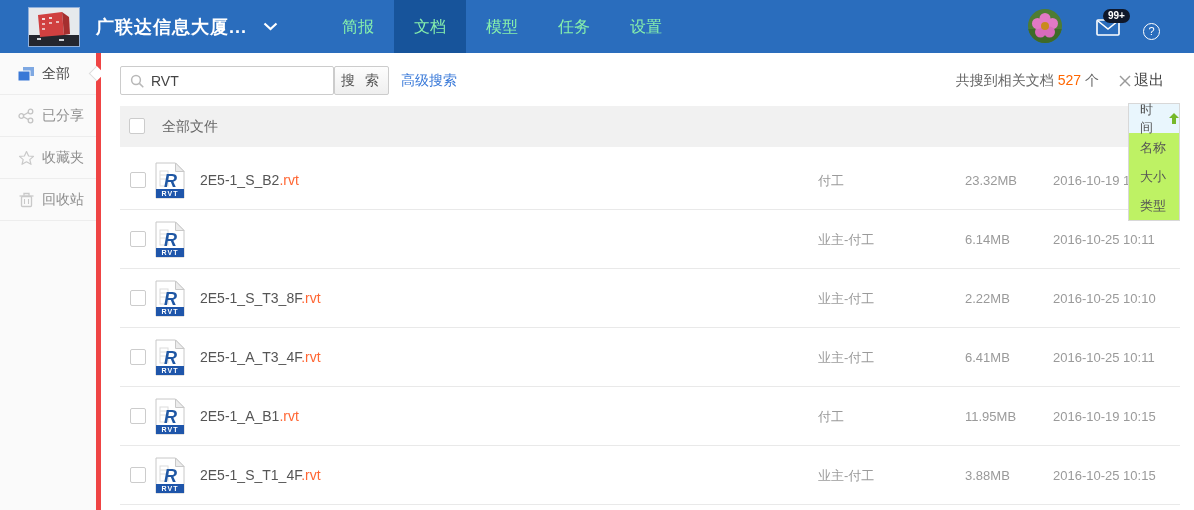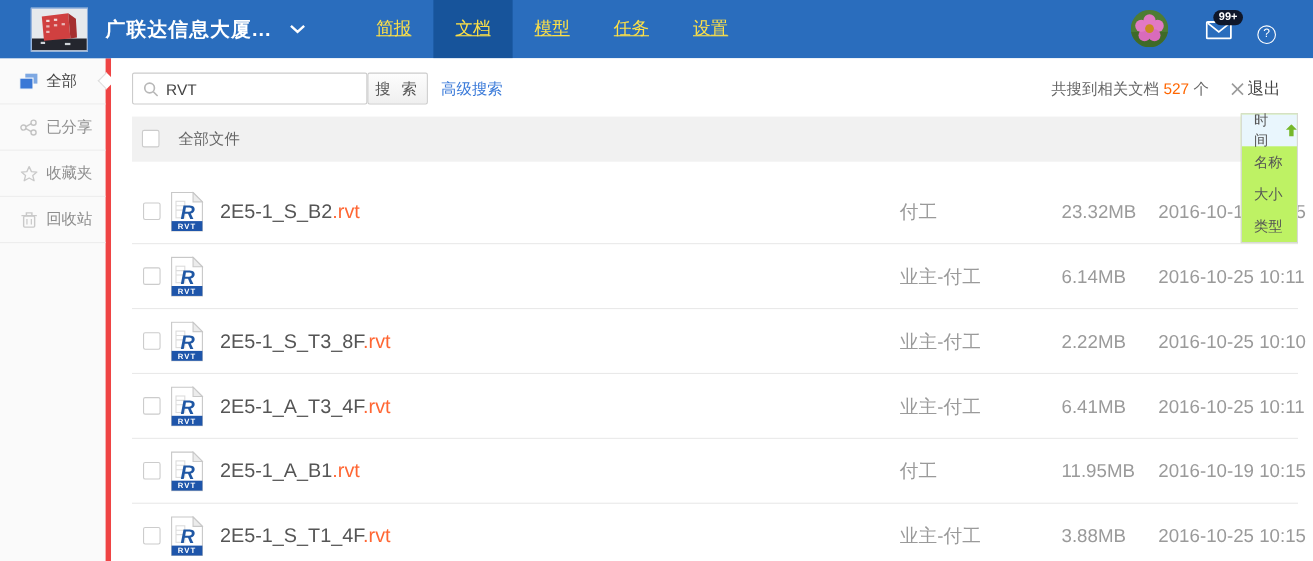--- a/index.html
+++ b/index.html
@@ -7,21 +7,21 @@
     font-family:"Liberation Sans","DejaVu Sans",sans-serif; }
 
   
   .topbar { position:relative; height:53px; background:#2a6dbd; }
   .logo { position:absolute; left:28px; top:7px; width:52px; height:40px;
     border:1px solid #8fafdb; background:#e3e6ea; overflow:hidden; cursor:pointer; }
   .proj-switch { position:absolute; left:96px; top:0; height:53px; display:flex;
     align-items:center; gap:16px; cursor:pointer; }
   .proj-title { color:#fff; font-size:18px; font-weight:bold; letter-spacing:1px; }
   .nav { position:absolute; left:322px; top:0; height:53px; display:flex; }
-  .nav-item { line-height:53px; padding:0 20px; color:#fde047; font-size:16px; cursor:pointer;text-decoration:underline; }
+  .nav-item { line-height:53px; padding:0 20px; color:#86efac; font-size:16px; cursor:pointer; }
   .nav-item.active { background:#17549b; }
   .avatar { position:absolute; left:1028px; top:9px; width:34px; height:34px;
     border-radius:50%; overflow:hidden; cursor:pointer; }
   .mail { position:absolute; left:1096px; top:19px; width:24px; height:17px; cursor:pointer; }
   .badge { position:absolute; left:1103px; top:9px; background:#0f172a; color:#fff;
     font-size:10px; font-weight:bold; line-height:14px; padding:0 5px; border-radius:8px; }
   .help { position:absolute; left:1143px; top:23px; width:17px; height:17px;
     border:1px solid #fff; border-radius:50%; color:#fff; font-size:11px;
     line-height:15px; text-align:center; cursor:pointer; }
 
@@ -53,32 +53,32 @@
     letter-spacing:3px; cursor:pointer; }
   .adv-link { position:absolute; left:281px; top:0; line-height:29px; font-size:14px;
     color:#3a7ad9; cursor:pointer; }
   .toolbar-right { position:absolute; right:16px; top:0; height:29px; display:flex;
     align-items:center; gap:20px; }
   .result-text { font-size:14px; color:#666; }
   .result-count { color:#ff6600; margin:0 4px; }
   .exit { display:flex; align-items:center; gap:3px; font-size:15px; color:#444; cursor:pointer; }
 
   
-  .list-header { position:relative; margin:11px 14px 16px 19px; height:41px; background:#f1f1f1; }
+  .list-header { position:relative; margin:11px 14px 4px 19px; height:41px; background:#f1f1f1; }
   .cb { position:absolute; width:16px; height:16px; background:#fff;
     border:1px solid #ccc; border-radius:2px; cursor:pointer; }
   .list-header .cb { left:9px; top:12px; }
   .lh-label { position:absolute; left:42px; line-height:41px; font-size:14px; color:#666; }
   .rows { margin:0 14px 0 19px; }
   .file-row { position:relative; height:59px; border-bottom:1px solid #e9e9e9; cursor:pointer; }
   .file-row .cb { left:10px; top:21px; }
   .f-icon { position:absolute; left:35px; top:11px; }
-  .f-name { position:absolute; left:80px; top:0; line-height:59px; font-size:18px; color:#555; }
+  .f-name { position:absolute; left:80px; top:0; line-height:59px; font-size:14px; color:#555; }
   .f-ext { color:#ff6633; }
-  .f-meta { position:absolute; top:0; line-height:59px; font-size:17px; color:#9a9a9a; }
+  .f-meta { position:absolute; top:0; line-height:59px; font-size:13px; color:#9a9a9a; }
   .f-uploader { left:698px; } .f-size { left:845px; } .f-date { left:933px; white-space:nowrap; }
 
   
   .sort-menu { position:absolute; top:50px; right:14px; width:52px; background:#bef264;
     border:1px solid #d8d8d8; z-index:5; }
   .sort-item { height:29px; padding-left:11px; font-size:13px; color:#555;
     display:flex; align-items:center; cursor:pointer; }
   .sort-item.active { background:#e9f6fd; }
   .sort-item .dir { margin-left:6px; display:flex; }
 </style>

